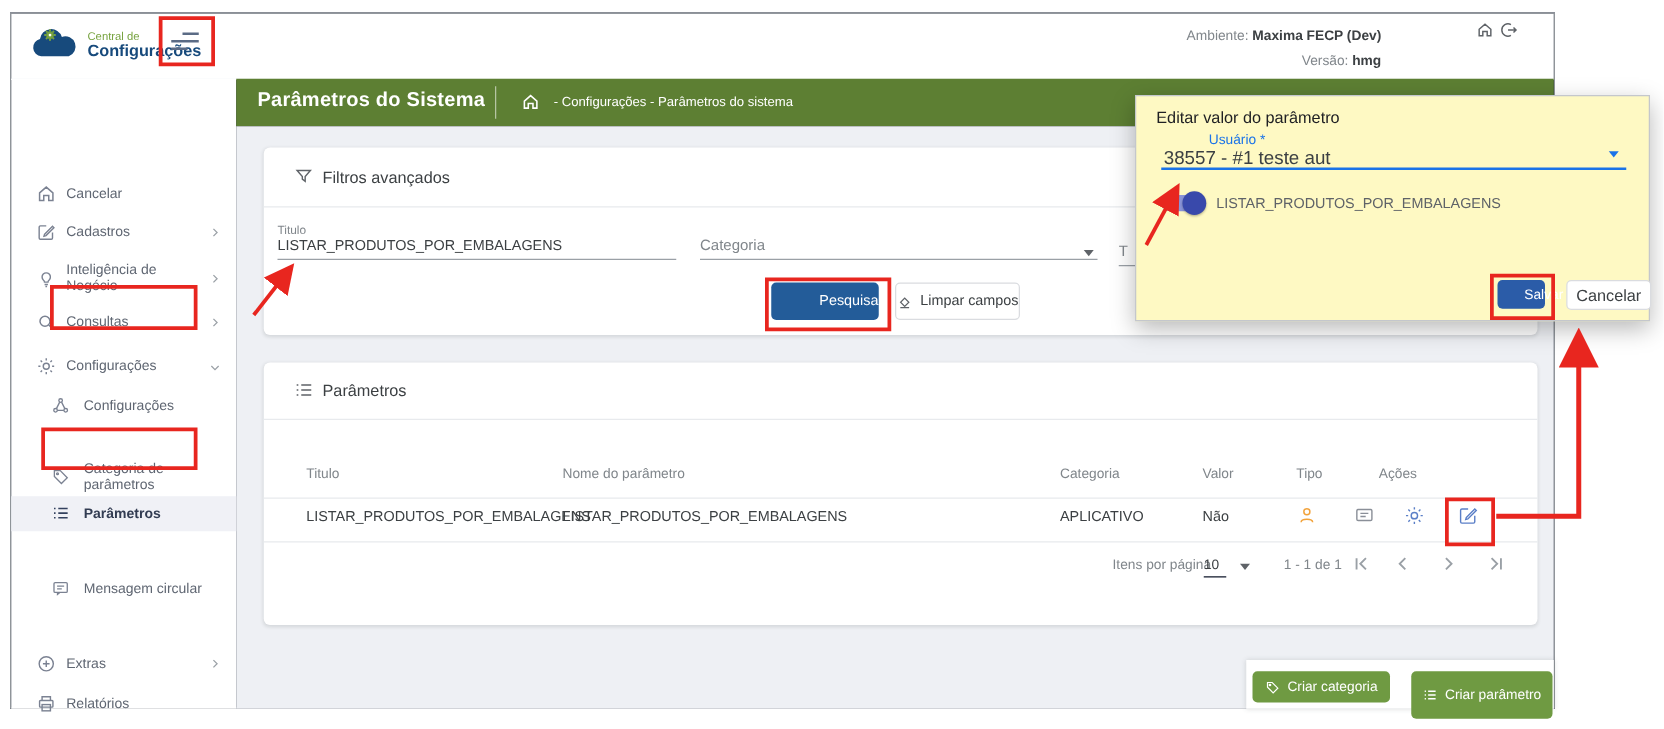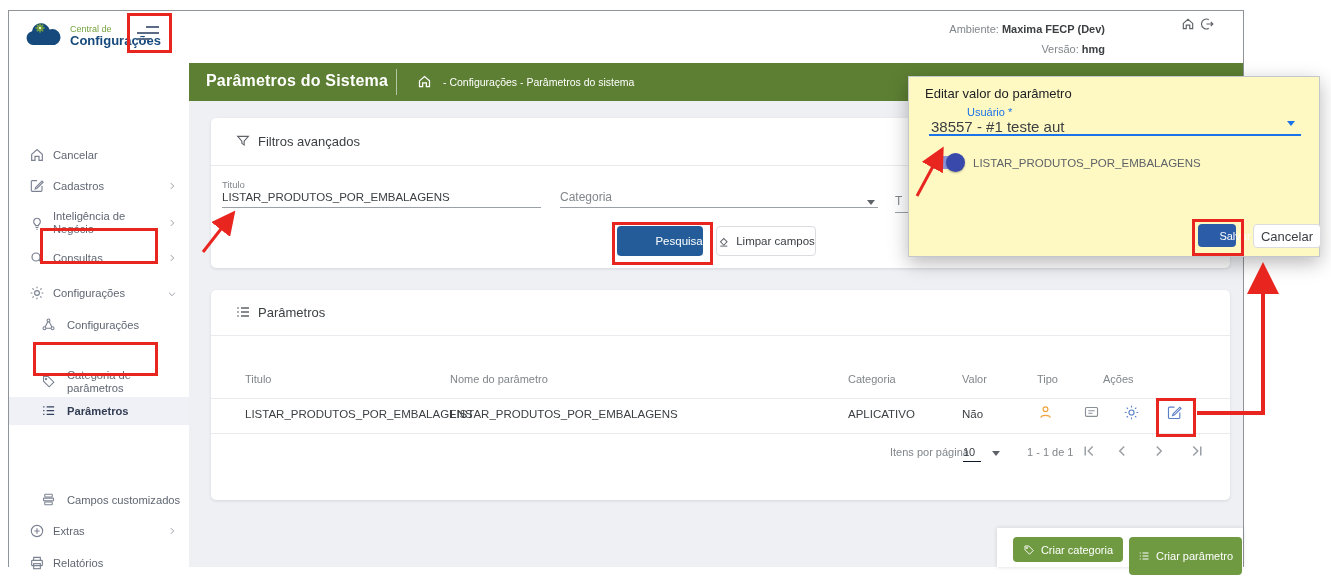--- a/index.html
+++ b/index.html
@@ -236,31 +236,31 @@
       <div class="s-item sel" style="top:336px;height:24px">
         <span class="s-ico lvl2" style="top:4px">
           <svg viewBox="0 0 24 24" width="15" height="15" fill="none" stroke="currentColor" stroke-width="2">
               <path d="M9 6h12M9 12h12M9 18h12M3.5 6h2M3.5 12h2M3.5 18h2"></path>
             </svg>
           </span>
         <span class="s-lbl lvl2" style="top:6px">Parâmetros</span>
       </div>
 
 
-
-      <div class="s-item" style="top:425px;height:24px">
+      <div class="s-item" style="top:396px;height:24px">
         <span class="s-ico lvl2" style="top:4px">
           <svg viewBox="0 0 24 24" width="15" height="15" fill="none" stroke="currentColor" stroke-width="1.7">
-              <rect x="6" y="3.5" width="12" height="4.4" rx="1"></rect>
-              <rect x="4" y="9.8" width="16" height="4.4" rx="1"></rect>
-              <rect x="6" y="16.1" width="12" height="4.4" rx="1"></rect>
-            </svg>
-          </span>
-        <span class="s-lbl lvl2" style="top:6px">Campos customizados</span>
-      </div>
+              <rect x="3.5" y="5" width="17" height="12.5" rx="1.5"></rect>
+              <path d="M7.5 9.5h9M7.5 13h6"></path>
+              <path d="M8 17.5L8 20l3-2.5"></path>
+            </svg>
+          </span>
+        <span class="s-lbl lvl2" style="top:6px">Mensagem circular</span>
+      </div>
+
 
       <div class="s-item" style="top:456px;height:24px">
         <span class="s-ico lvl1" style="top:4px">
           <svg viewBox="0 0 24 24" width="16" height="16" fill="none" stroke="currentColor" stroke-width="1.7">
               <circle cx="12" cy="12" r="8.5"></circle>
               <path d="M12 8v8M8 12h8"></path>
             </svg>
           </span>
         <span class="s-lbl lvl1" style="top:6px">Extras</span>
         <span class="s-chev" style="top:7px">
@@ -400,21 +400,21 @@
           </span>
         <span class="pg-ico" style="left:977px">
           <svg viewBox="0 0 24 24" width="18" height="18" fill="none" stroke="currentColor" stroke-width="2">
               <path d="M17 6v12"></path>
               <path d="M7 6l6 6-6 6"></path>
             </svg>
           </span>
       </div>
 
       <div class="footerbar">
-        <div class="btn btn-green" style="position:absolute;left:16px;top:9px;width:110px;height:25px;font-size:11px">
+        <div class="btn btn-green" style="position:absolute;left:5px;top:9px;width:110px;height:25px;font-size:11px">
           <svg viewBox="0 0 24 24" width="12" height="12" fill="none" stroke="#fff" stroke-width="1.9">
               <path d="M4 4h7.5L20.5 13 13 20.5 4 11.5z"></path>
               <circle cx="8" cy="8" r="1.2"></circle>
             </svg>
           <span>Criar categoria</span>
         </div>
         <div class="btn btn-green" style="position:absolute;left:132px;top:9px;width:113px;height:38px;font-size:11px">
           <svg viewBox="0 0 24 24" width="12" height="12" fill="none" stroke="#fff" stroke-width="2.2">
               <path d="M9 6h12M9 12h12M9 18h12M3.5 6h2M3.5 12h2M3.5 18h2"></path>
             </svg>

